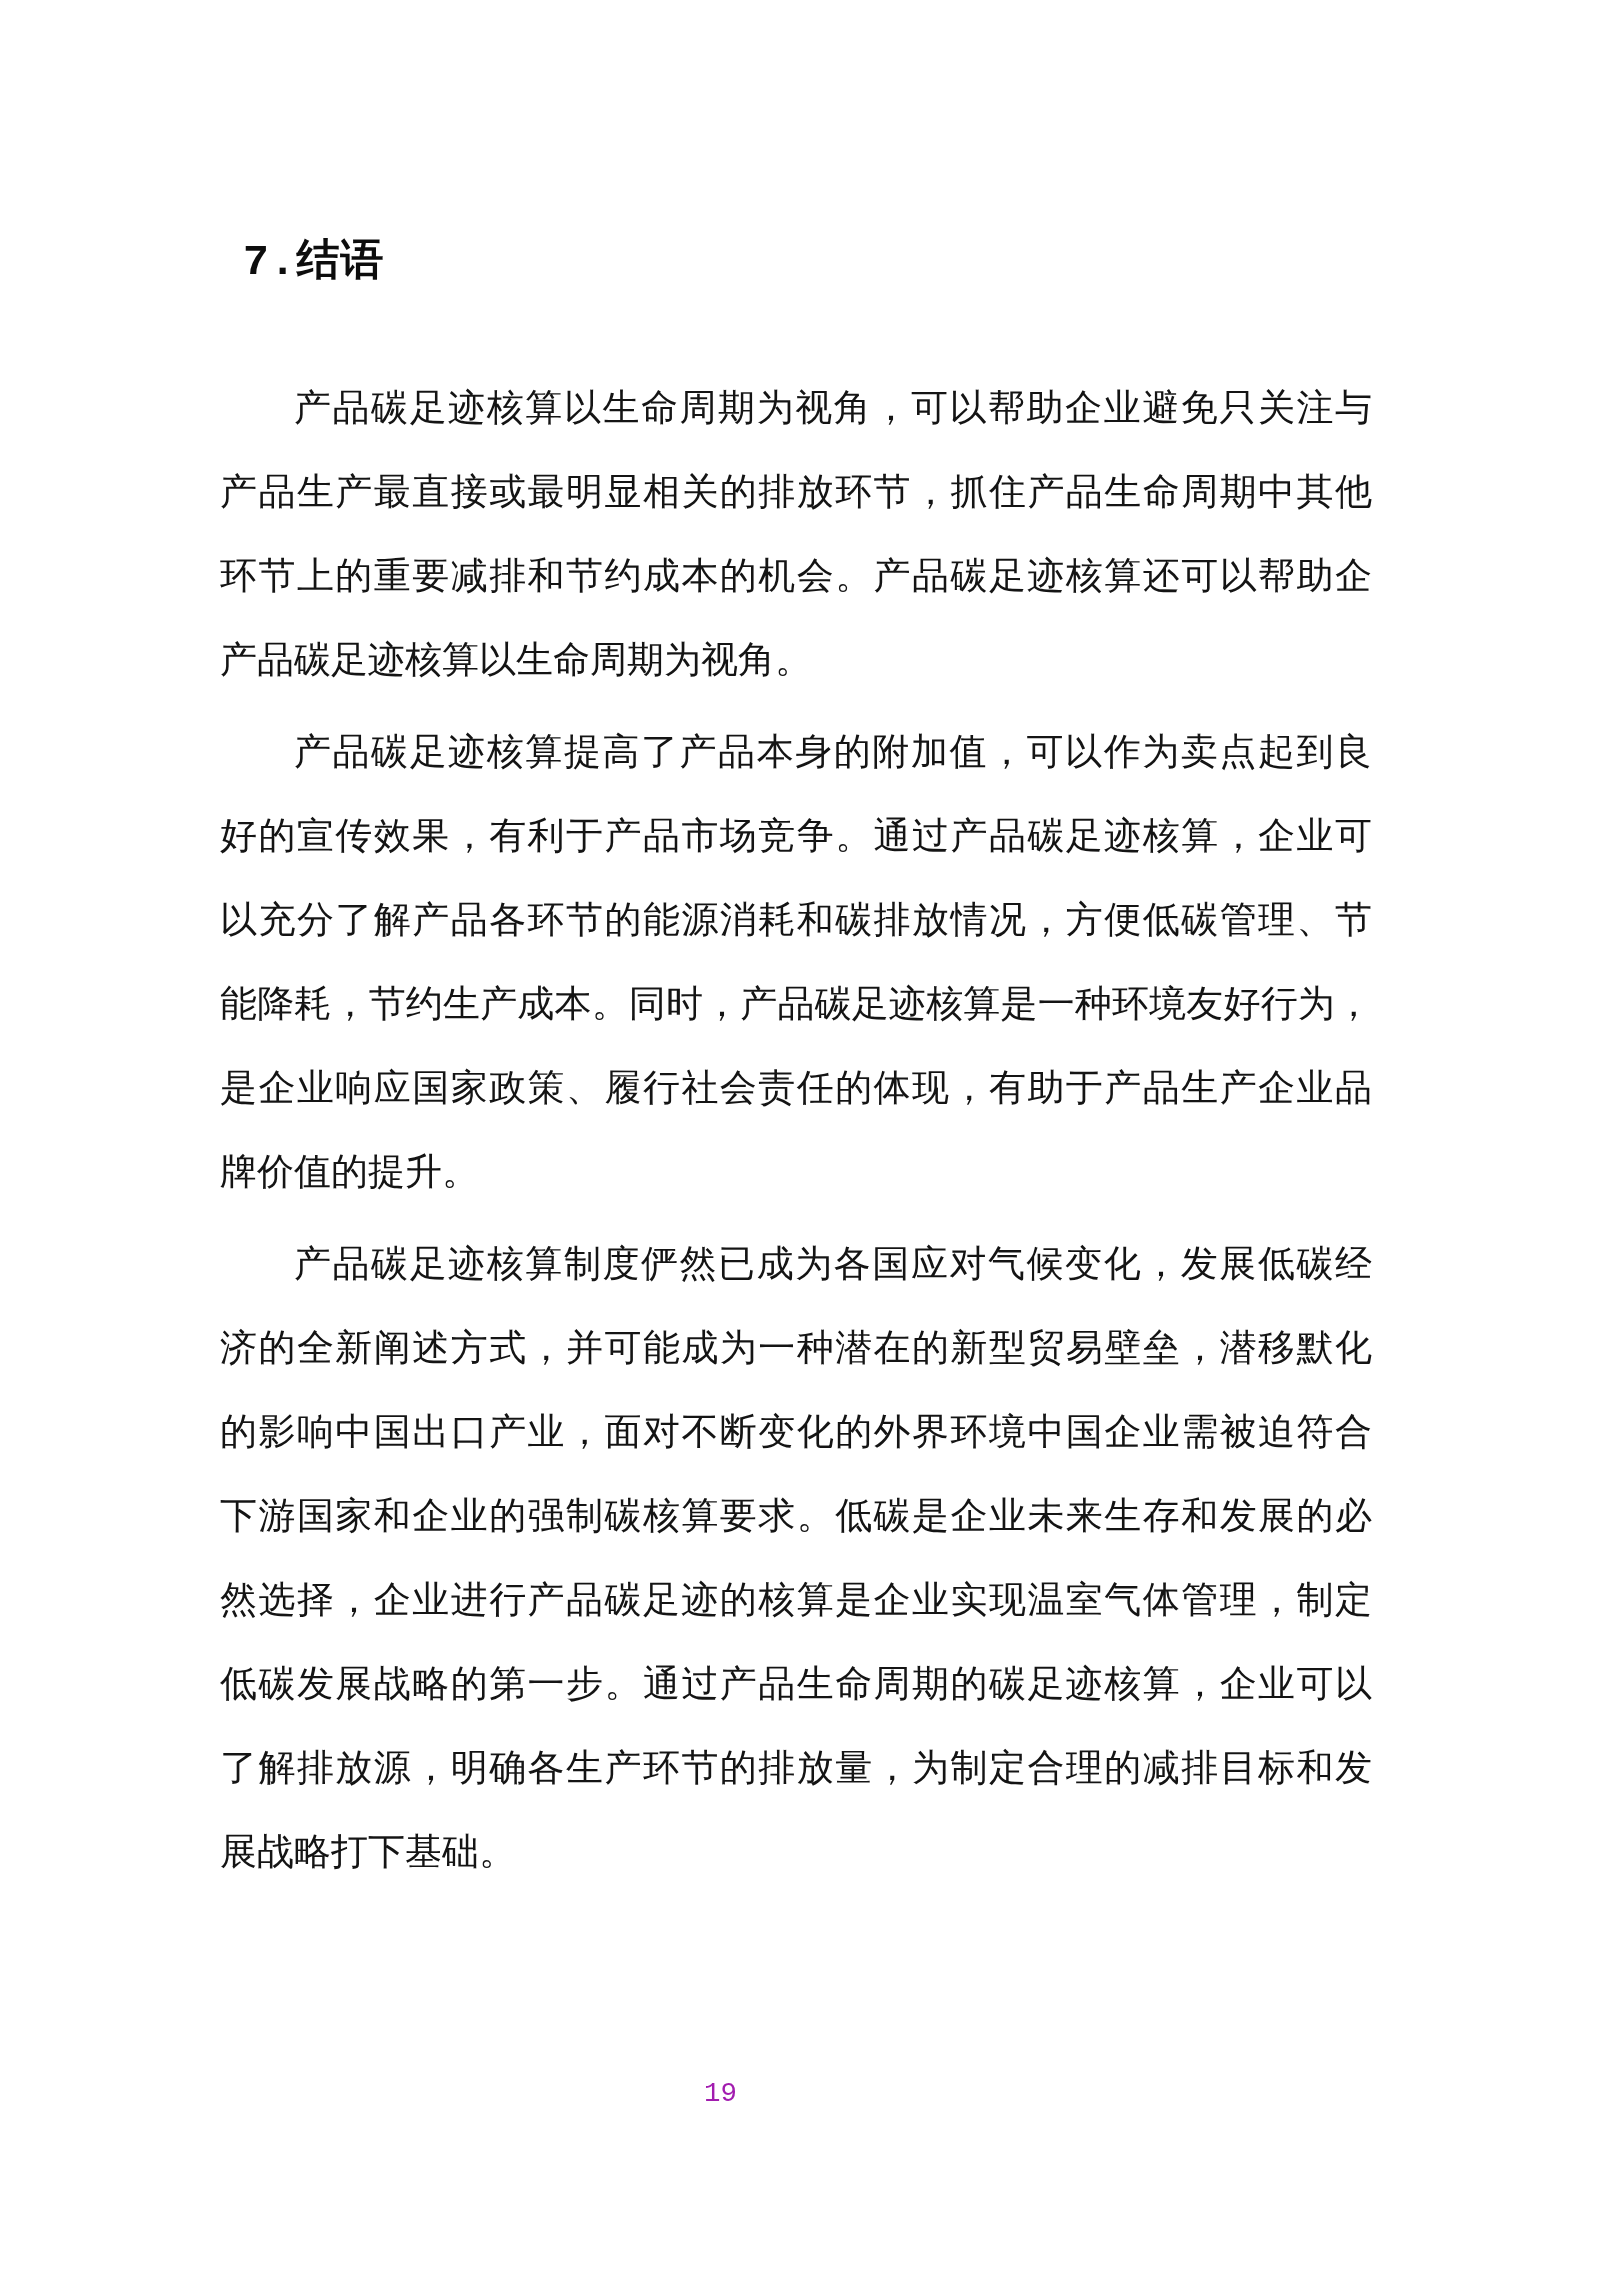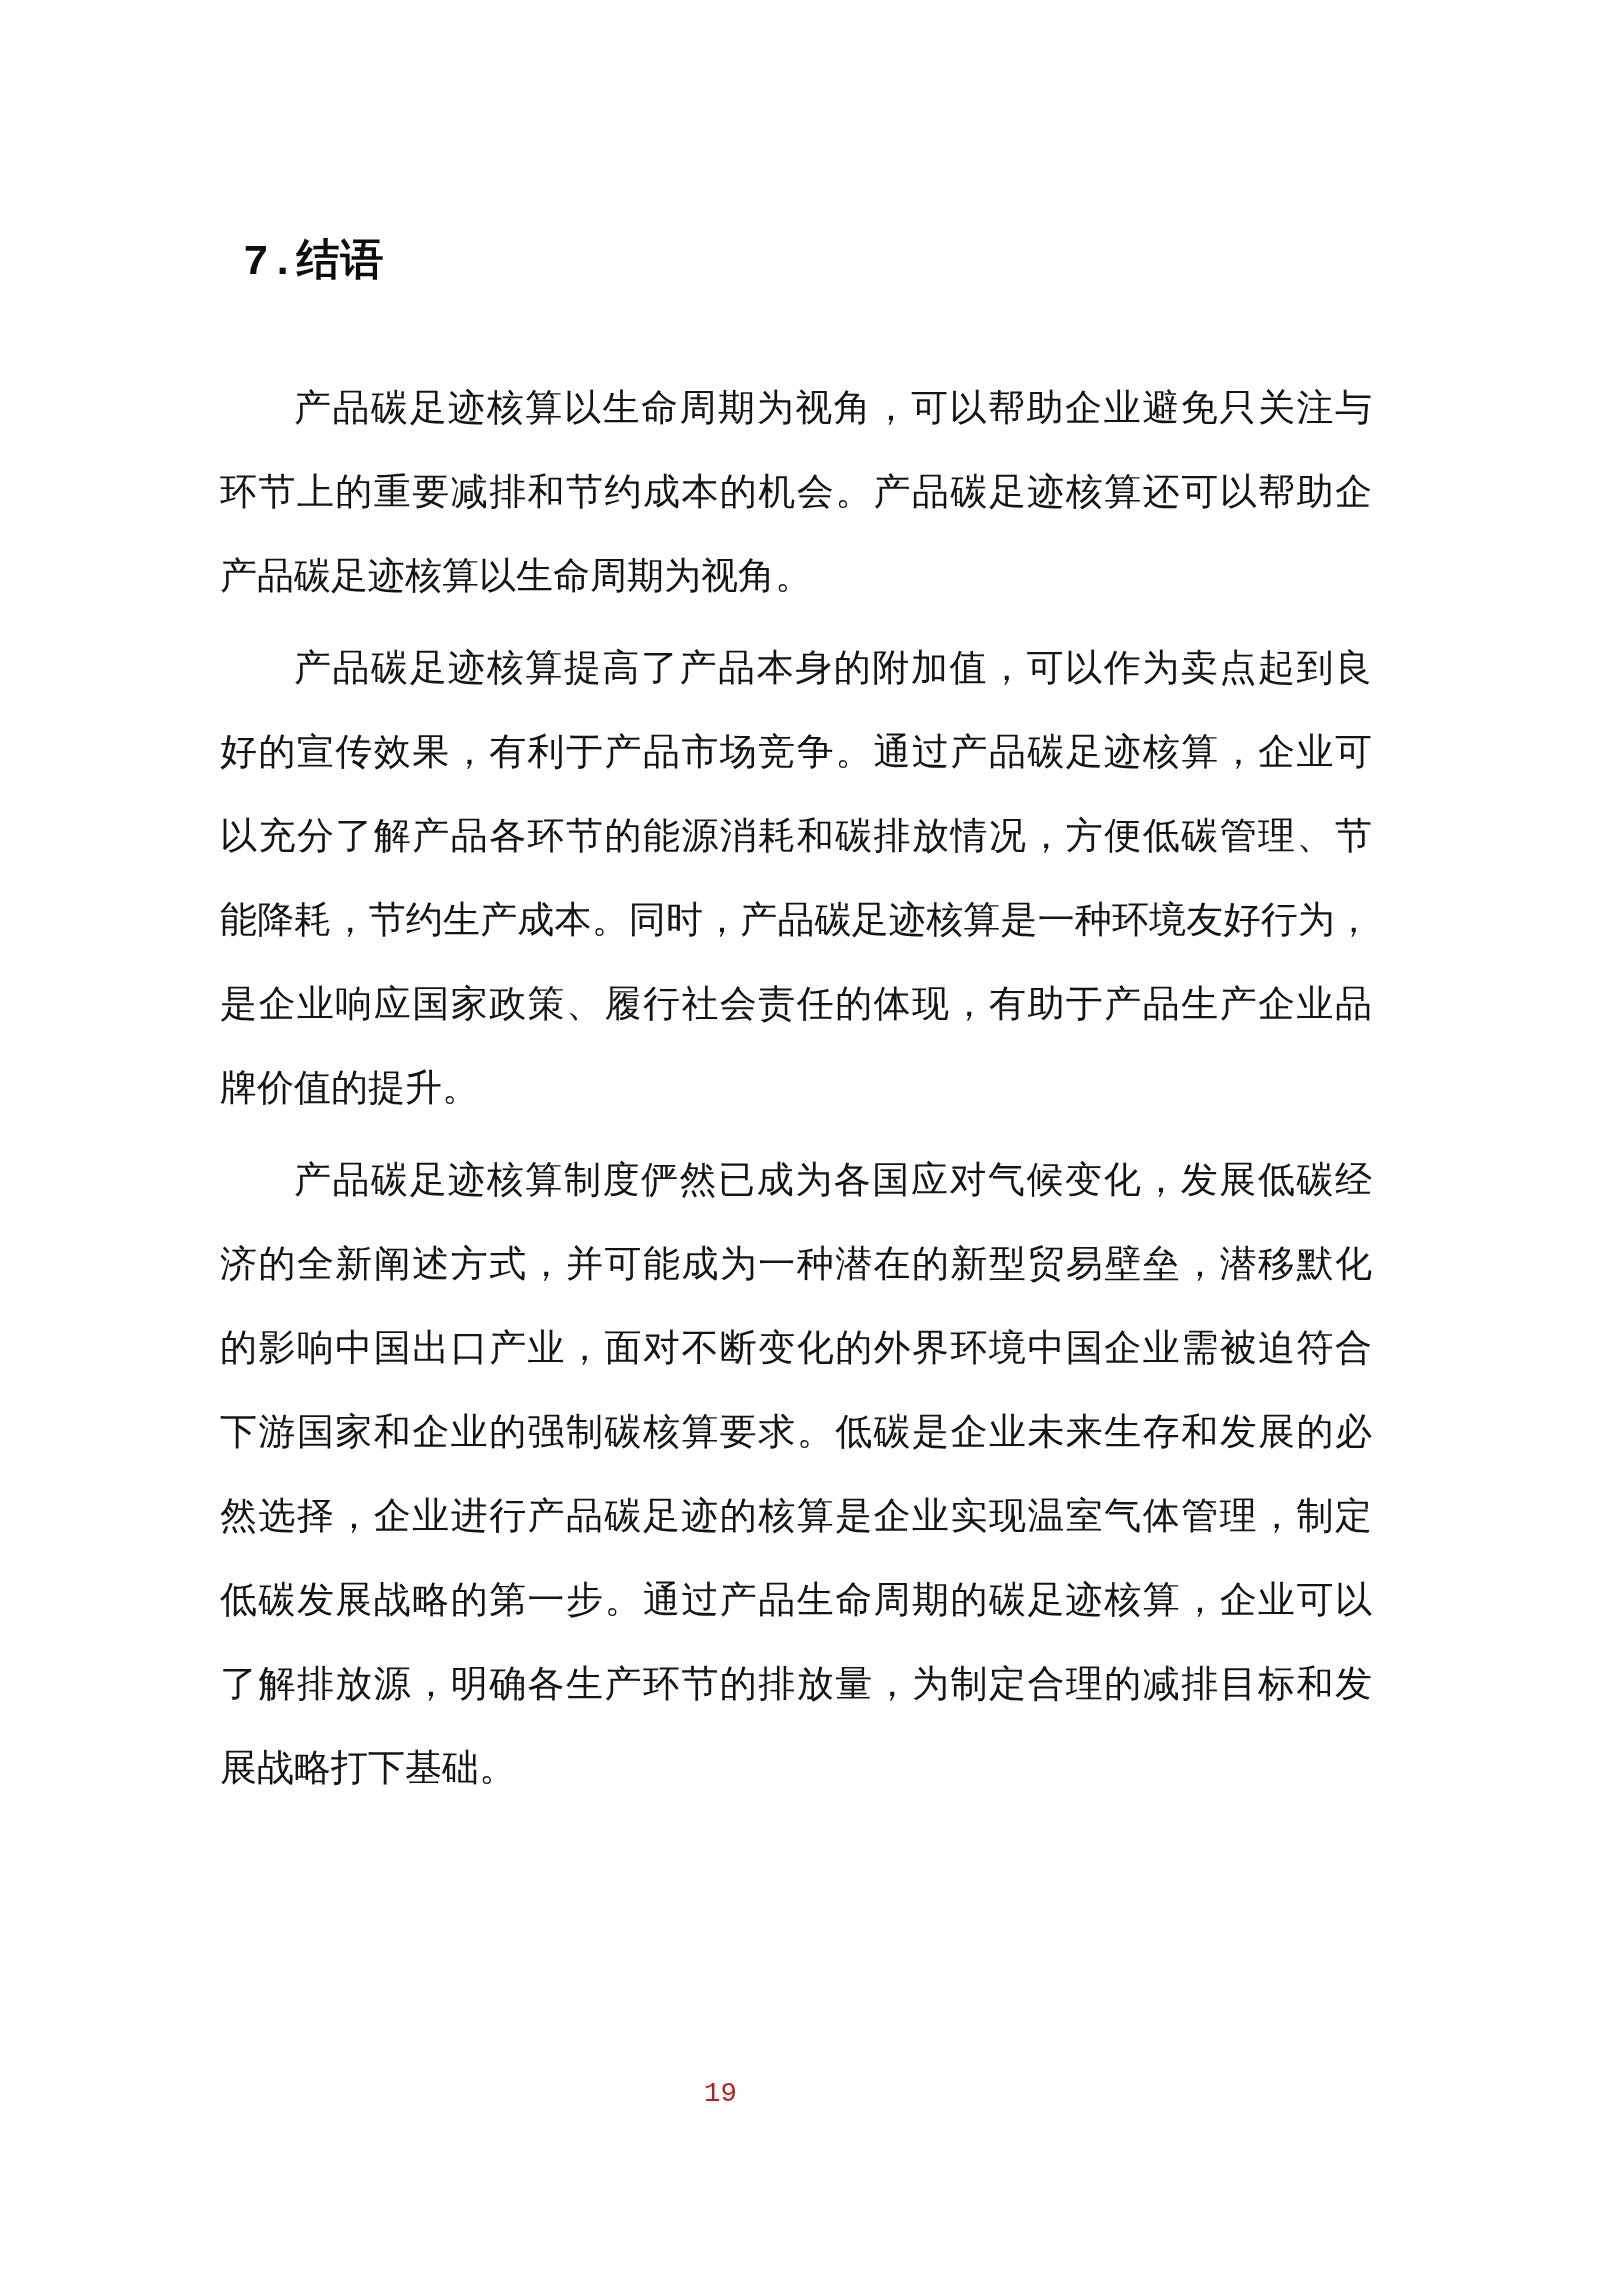--- a/index.html
+++ b/index.html
@@ -54,32 +54,33 @@
   .line.last {
     text-align-last: left;
   }
   .pageno {
     position: absolute;
     left: 0;
     width: 1441px;
     top: 2078px;
     text-align: center;
     font-size: 27.4px;
-    color: #b91c1c;
+    color: #a21caf;
   }
 </style>
 </head>
 <body>
 
 <div class="page">
   <h1 class="heading">7.结语</h1>
 
   <div class="body-text" id="body-text">
       <div class="paragraph">
         <div class="line first">产品碳足迹核算以生命周期为视角，可以帮助企业避免只关注与</div>
+        <div class="line">产品生产最直接或最明显相关的排放环节，抓住产品生命周期中其他</div>
         <div class="line">环节上的重要减排和节约成本的机会。产品碳足迹核算还可以帮助企</div>
         <div class="line last">产品碳足迹核算以生命周期为视角。</div>
       </div>
       <div class="paragraph">
         <div class="line first">产品碳足迹核算提高了产品本身的附加值，可以作为卖点起到良</div>
         <div class="line">好的宣传效果，有利于产品市场竞争。通过产品碳足迹核算，企业可</div>
         <div class="line">以充分了解产品各环节的能源消耗和碳排放情况，方便低碳管理、节</div>
         <div class="line">能降耗，节约生产成本。同时，产品碳足迹核算是一种环境友好行为，</div>
         <div class="line">是企业响应国家政策、履行社会责任的体现，有助于产品生产企业品</div>
         <div class="line last">牌价值的提升。</div>

